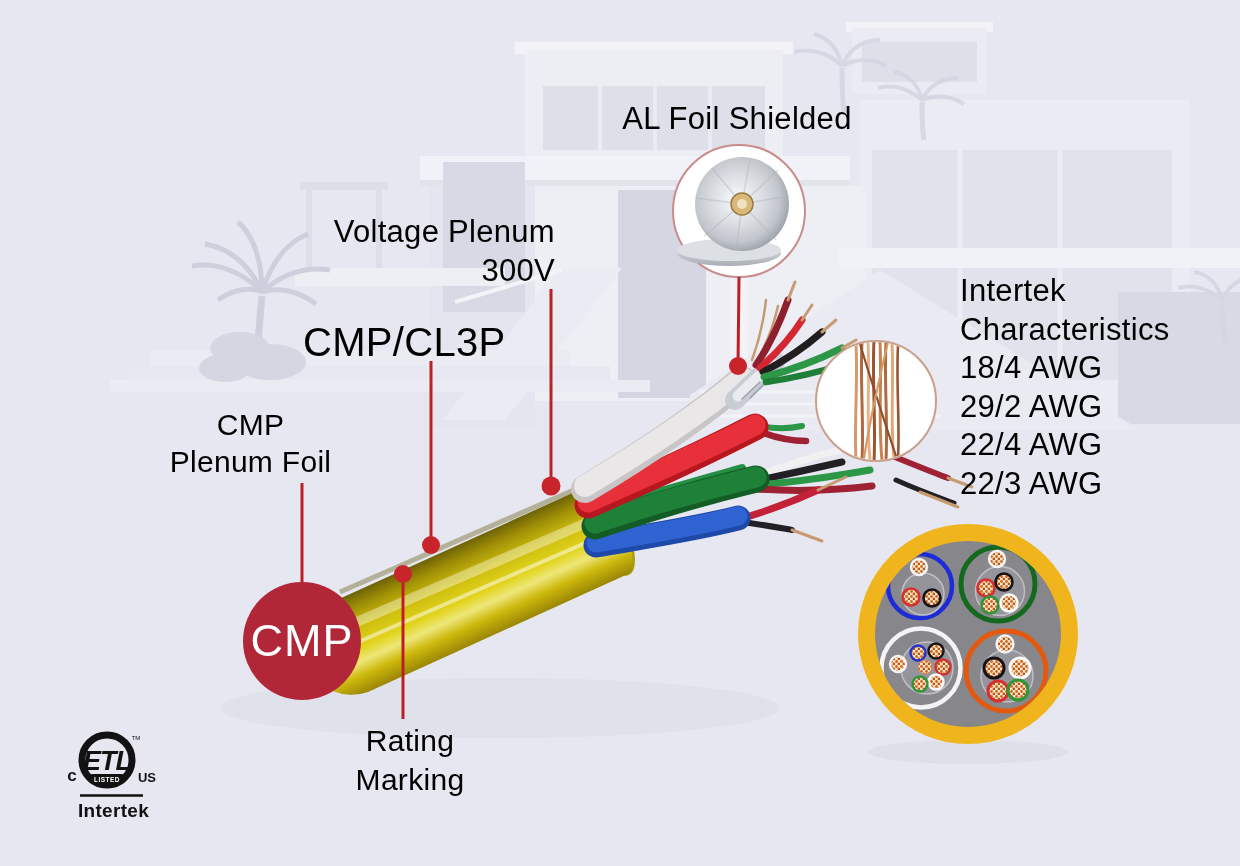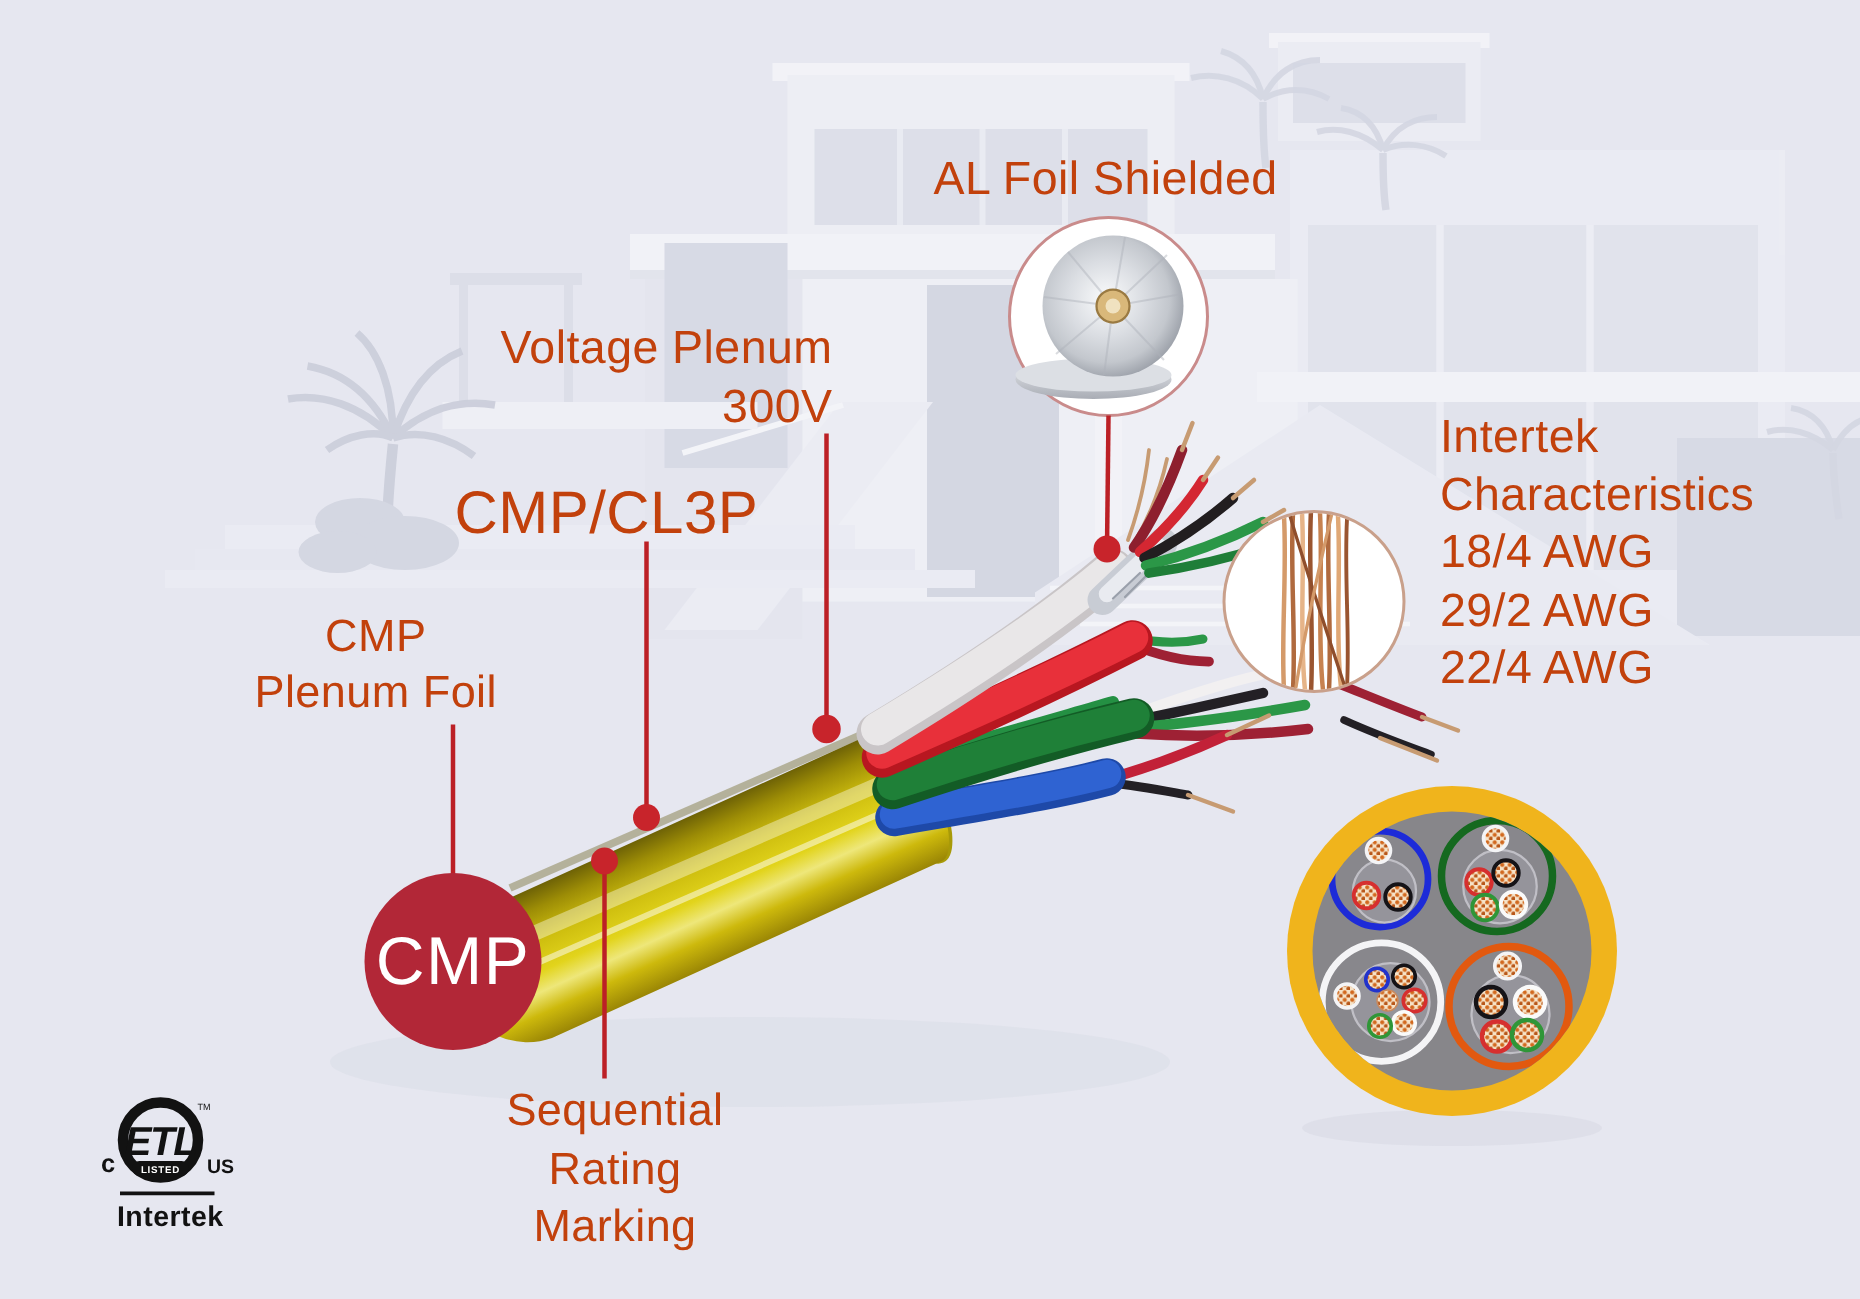--- a/index.html
+++ b/index.html
@@ -1,19 +1,19 @@
 <!DOCTYPE html>
 <html><head>
 <meta charset="utf-8">
 <style>
   html,body{margin:0;padding:0;background:#c9cad4;}
   .stage{position:relative;width:1240px;height:866px;overflow:hidden;
          background:#e6e7f0;font-family:"Liberation Sans",sans-serif;}
   .stage svg{position:absolute;left:0;top:0;z-index:1;}
-  .lbl{position:absolute;z-index:3;color:#c2410c;letter-spacing:.3px;}
+  .lbl{position:absolute;z-index:3;color:#000000;letter-spacing:.3px;}
   .lbl-alfoil{left:612px;top:101px;width:250px;text-align:center;font-size:31px;}
   .lbl-voltage{right:685px;top:212px;width:300px;text-align:right;font-size:31px;line-height:39px;}
   .lbl-cl3p{left:303px;top:320px;font-size:40px;}
   .lbl-plenum{left:143px;top:406px;width:215px;text-align:center;font-size:30px;line-height:37px;}
   .lbl-physical{left:960px;top:272px;font-size:31px;line-height:38.6px;}
   .lbl-seq{left:310px;top:722px;width:200px;text-align:center;font-size:30px;line-height:38.5px;}
   .cmp-badge{position:absolute;z-index:4;left:243px;top:582px;width:118px;height:118px;
      border-radius:50%;background:#b22737;display:flex;align-items:center;justify-content:center;
      color:#ffffff;font-size:45px;letter-spacing:1px;}
 </style>
@@ -304,24 +304,24 @@
     <div>CMP</div>
     <div>Plenum Foil</div>
   </div>
 
   <div class="lbl lbl-physical">
     <div>Intertek</div>
     <div>Characteristics</div>
     <div>18/4 AWG</div>
     <div>29/2 AWG</div>
     <div>22/4 AWG</div>
+    <div>22/3 AWG</div>
   </div>
 
   <div class="lbl lbl-seq">
-    <div>Sequential</div>
     <div>Rating</div>
     <div>Marking</div>
   </div>
 
   <div class="cmp-badge">
     <span>CMP</span>
   </div>
 
 </div>
 

